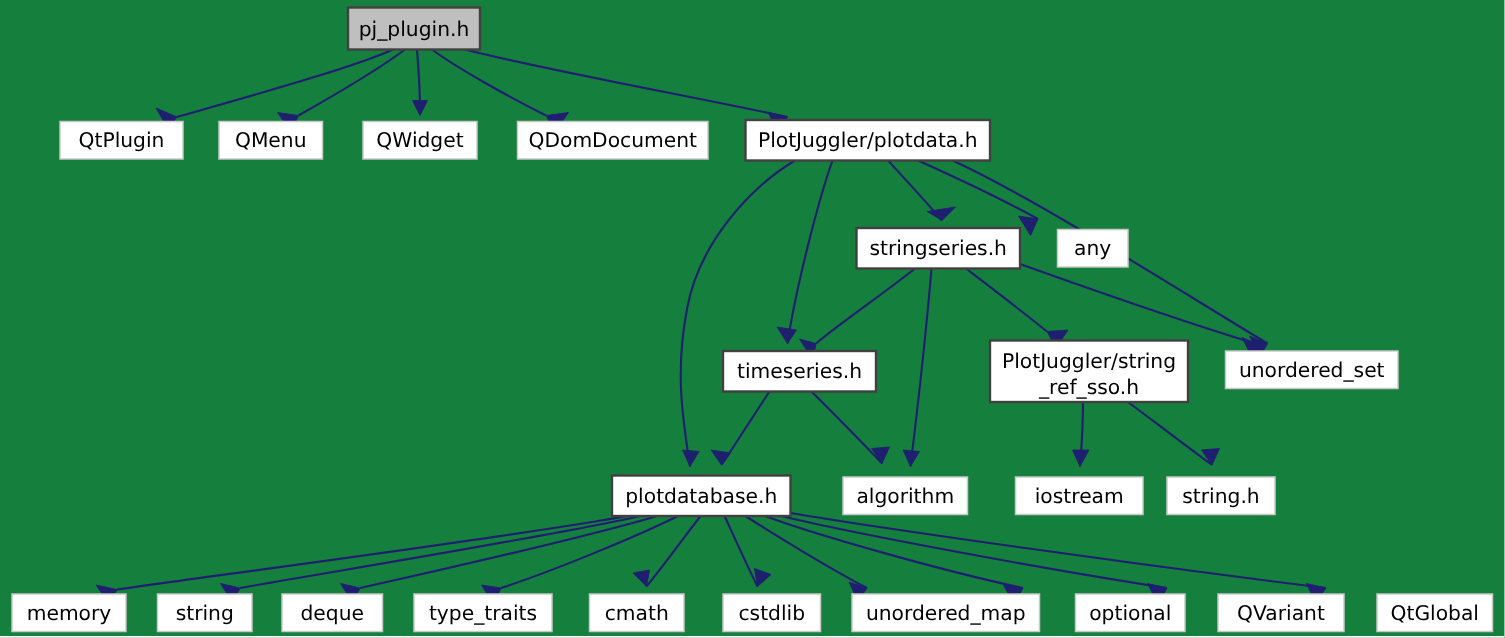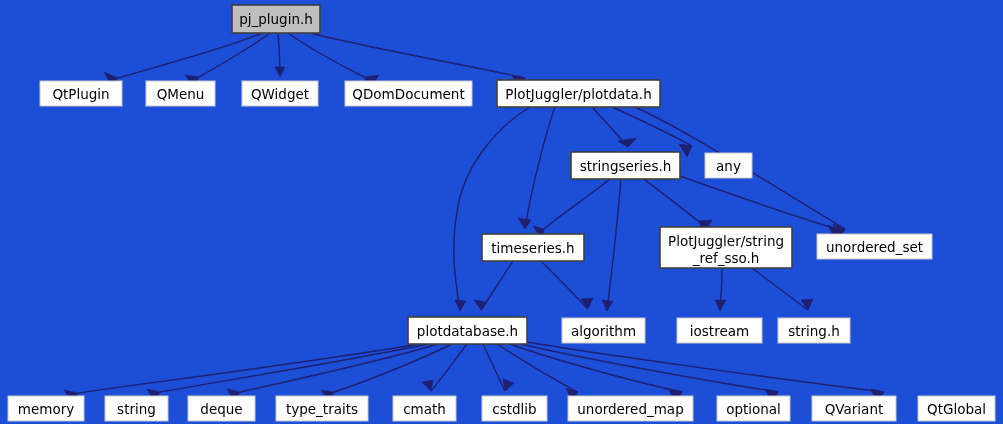--- a/index.html
+++ b/index.html
@@ -10,21 +10,21 @@
   body {
     font-family: "DejaVu Sans", sans-serif;
     width: 1003px;
     height: 425px;
     overflow: hidden;
   }
   #graph-root {
     position: relative;
     width: 1003px;
     height: 424px;
-    background: #1d4ed8;
+    background: #15803d;
   }
   svg.graph-svg {
     position: absolute;
     left: 0;
     top: 0;
     width: 1003px;
     height: 425px;
     display: block;
   }
   .node-label {

